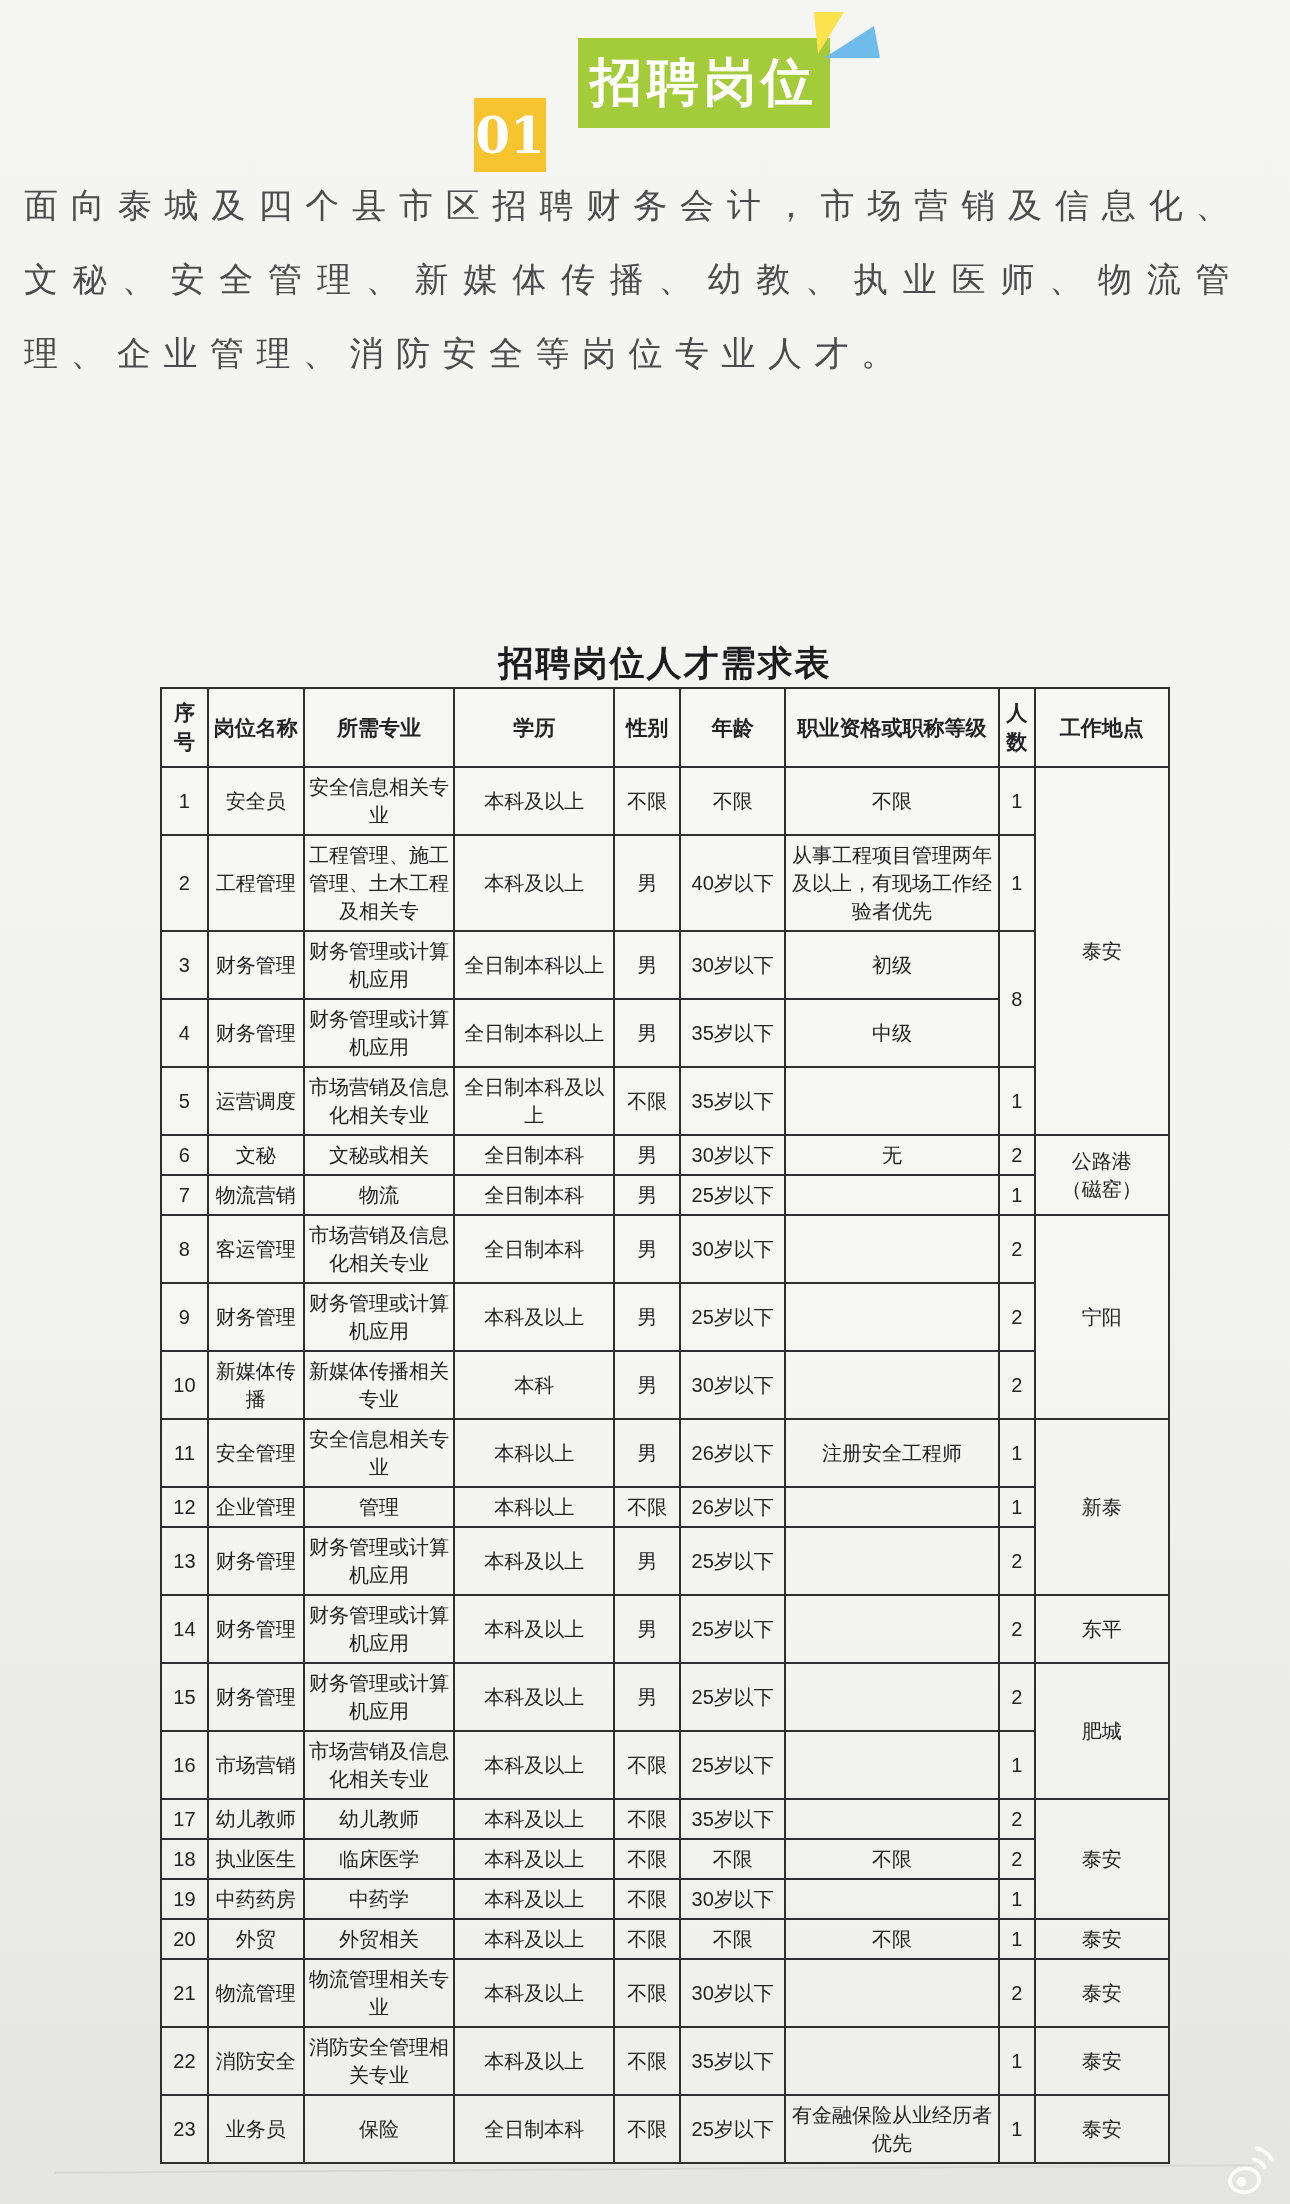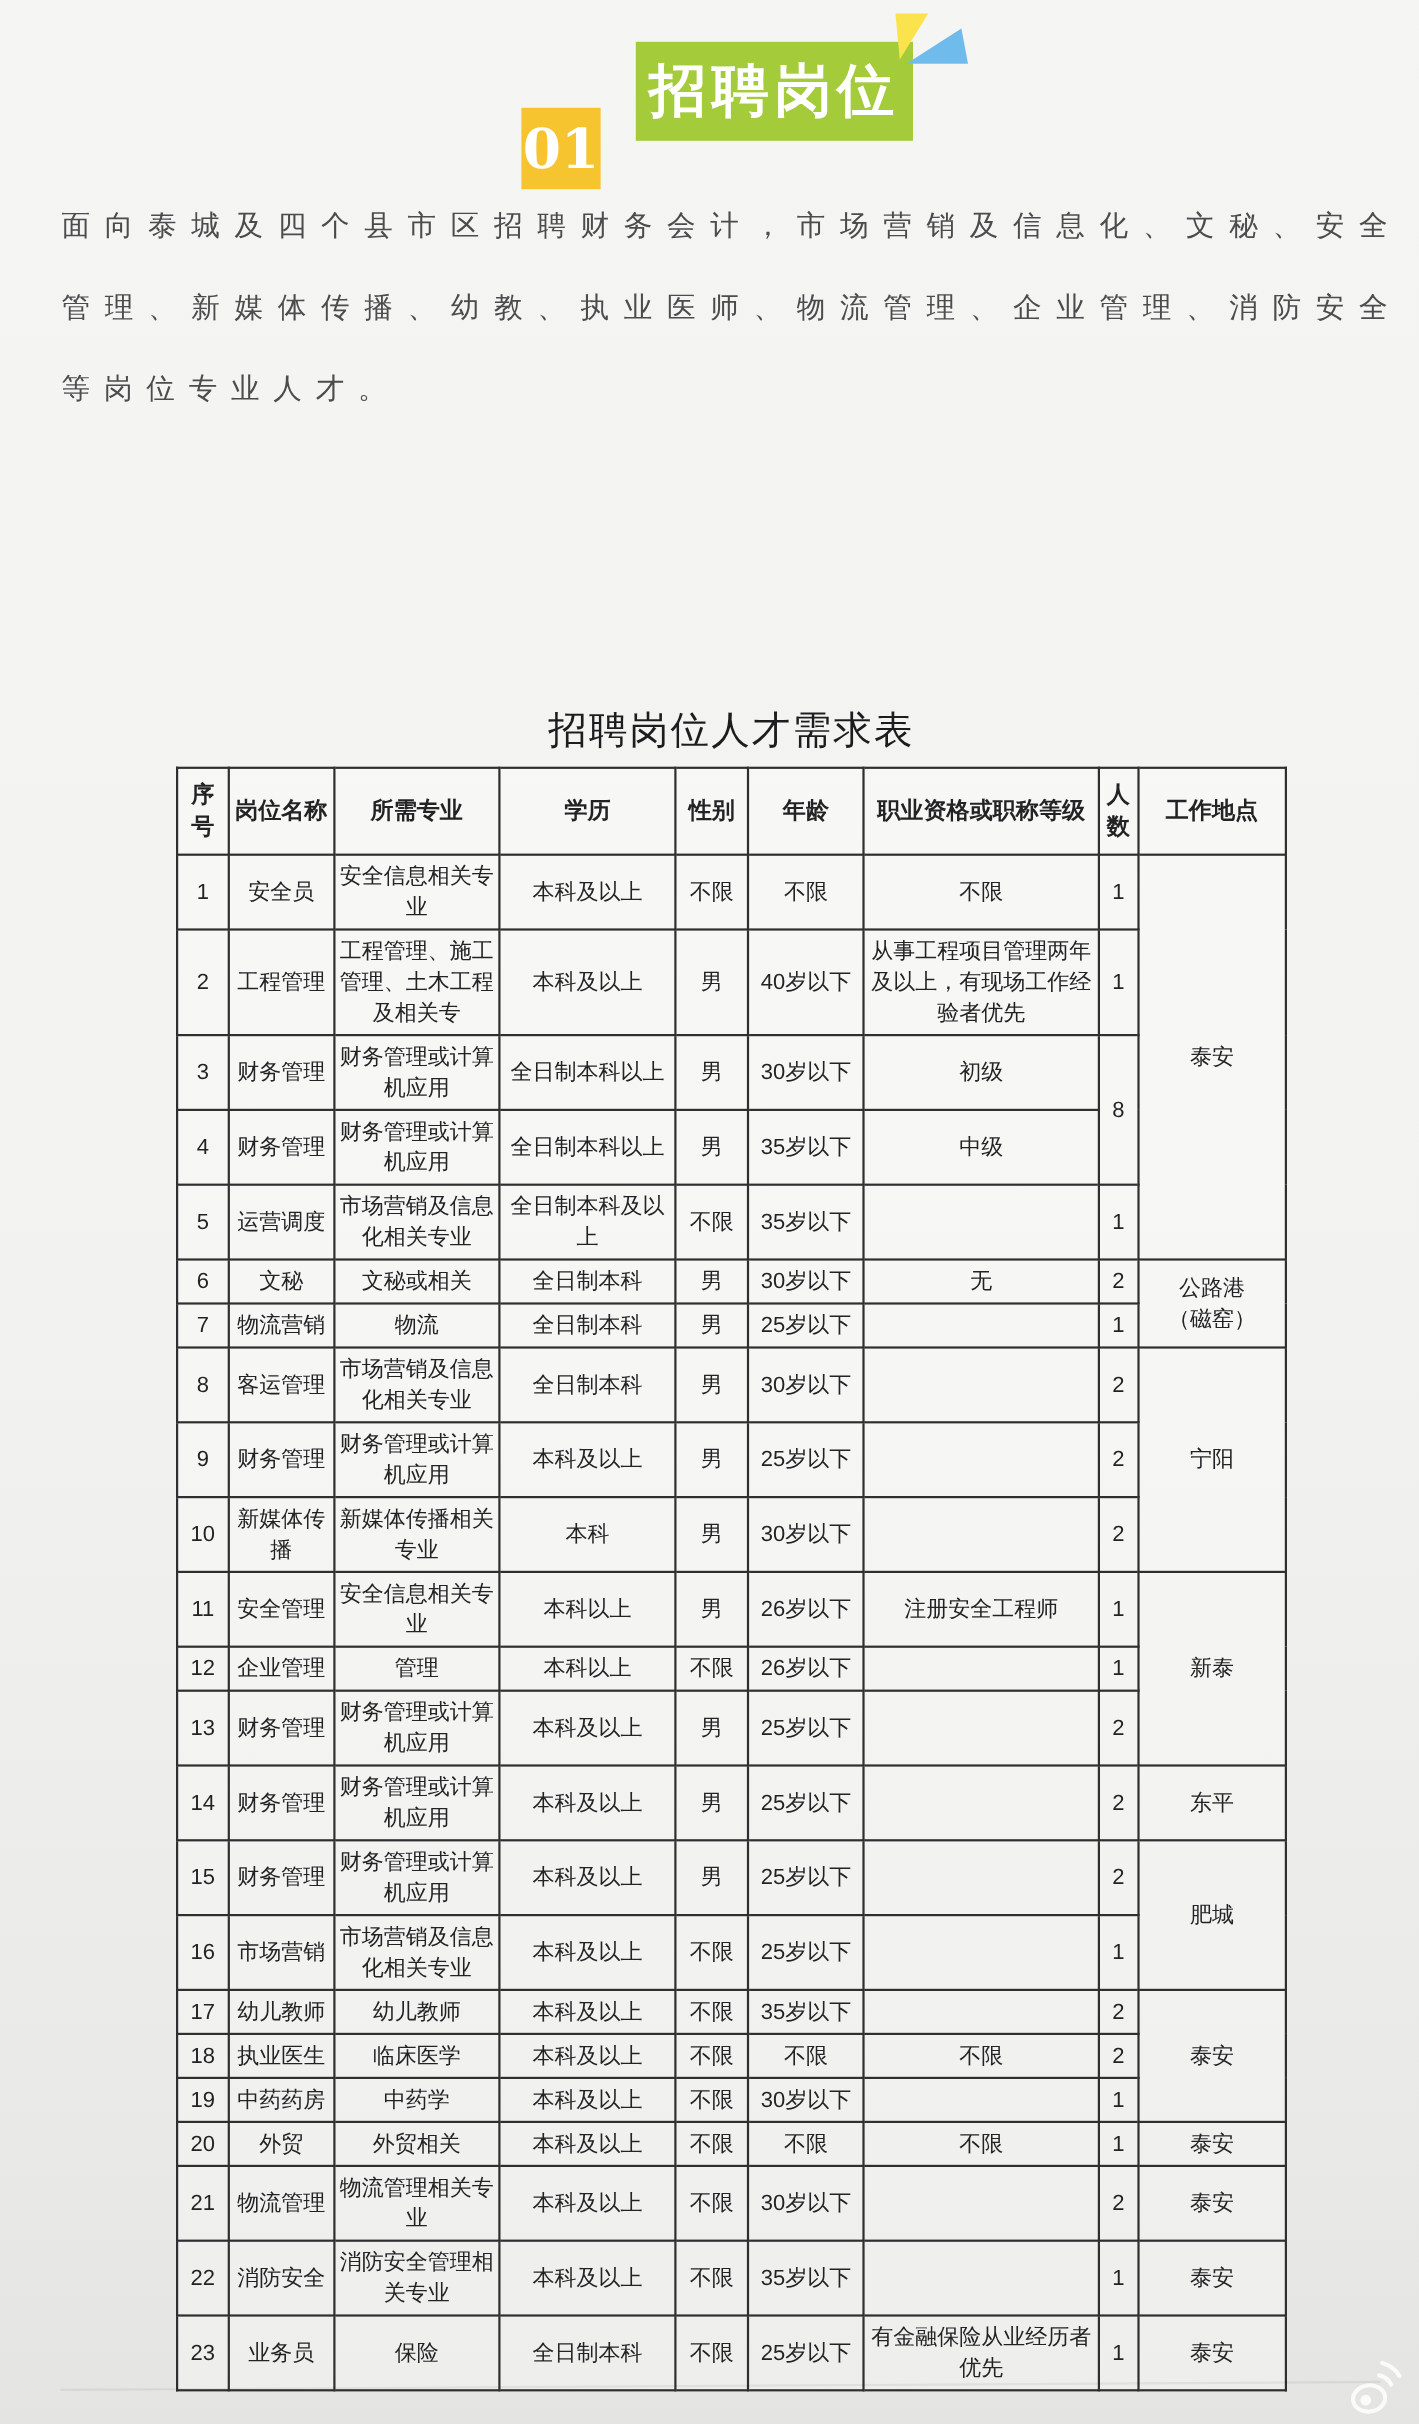--- a/index.html
+++ b/index.html
@@ -26,30 +26,30 @@
     position: absolute; left: 578px; top: 38px;
     width: 252px; height: 90px;
     background: #a3cb3a;
     display: flex; align-items: center; justify-content: center;
     font-size: 52px; font-weight: bold; color: #ffffff;
     letter-spacing: 5px;
   }
   .corner-triangles { position: absolute; left: 812px; top: 12px; }
   
   .intro {
-    position: absolute; left: 56px; top: 168px; width: 1218px;
-    font-size: 26px; line-height: 74px; letter-spacing: 12.5px;
+    position: absolute; left: 24px; top: 168px; width: 1218px;
+    font-size: 34px; line-height: 74px; letter-spacing: 12.5px;
     text-align: justify; color: #4c4c4e;
     word-break: break-all;
   }
   
   .table-wrap { position: absolute; left: 160px; top: 640px; width: 1010px; }
   .table-title {
-    text-align: center; font-size: 35px; font-weight: normal; color: #1d1d1f;
-    letter-spacing: 2px; margin-bottom: 10px;
+    text-align: center; font-size: 35px; font-weight: bold; color: #1d1d1f;
+    letter-spacing: 2px; margin-bottom: 0;
   }
   table.req {
     width: 1010px; border-collapse: collapse; table-layout: fixed;
     background: rgba(255,255,255,0.35);
   }
   table.req th, table.req td {
     border: 2px solid #2f2f31;
     text-align: center; vertical-align: middle;
     font-size: 20px; line-height: 1.4; color: #232325;
     padding: 5px 3px;

